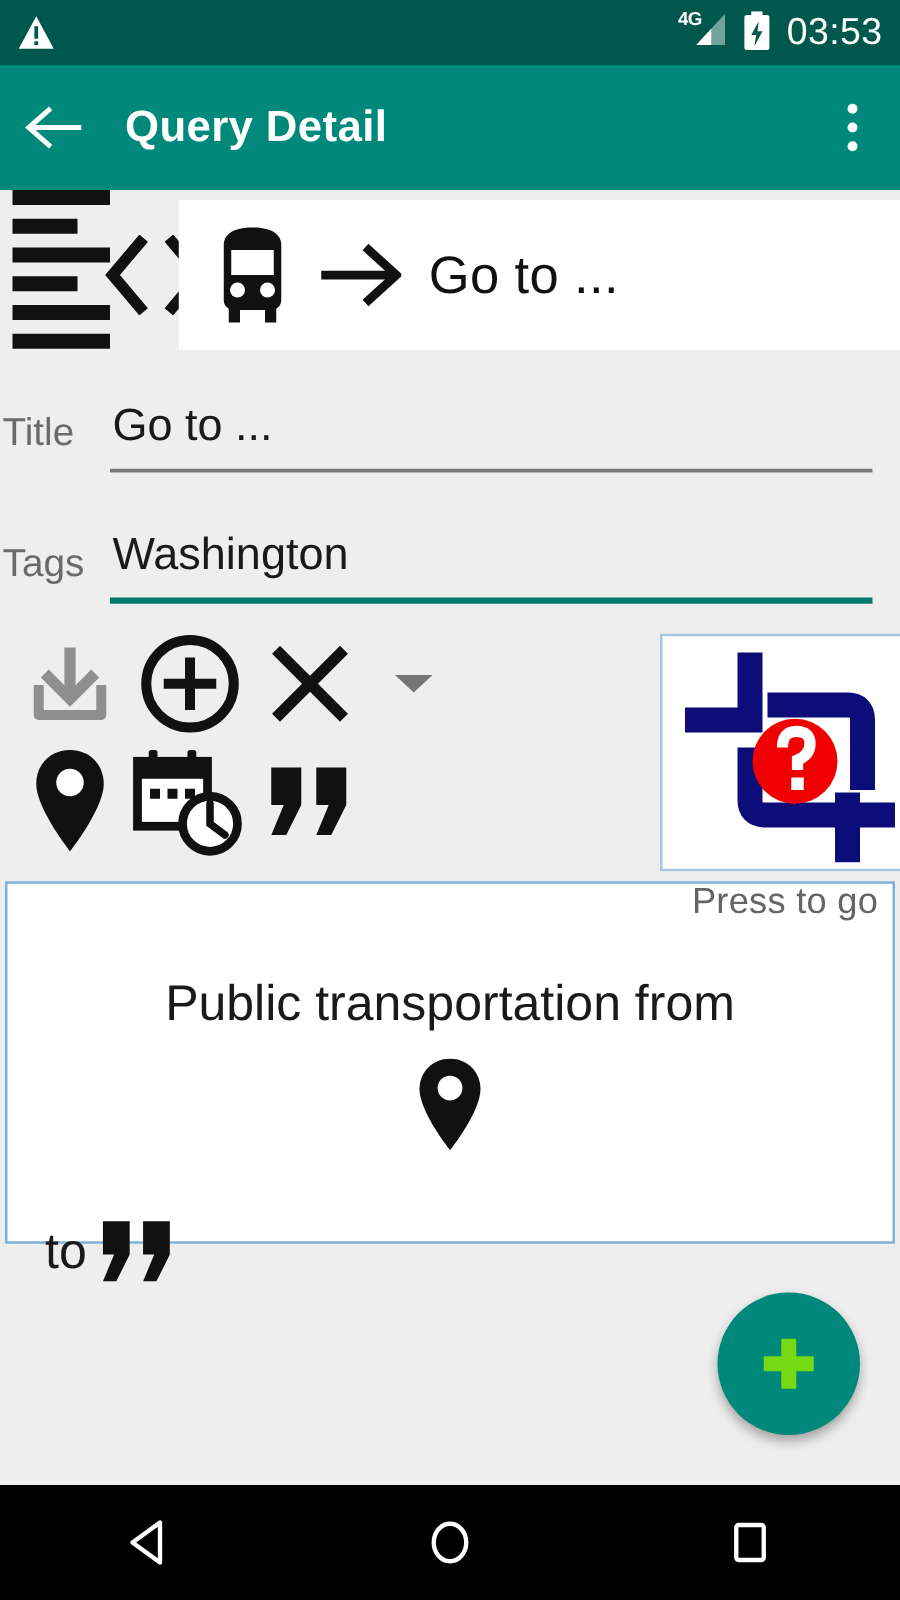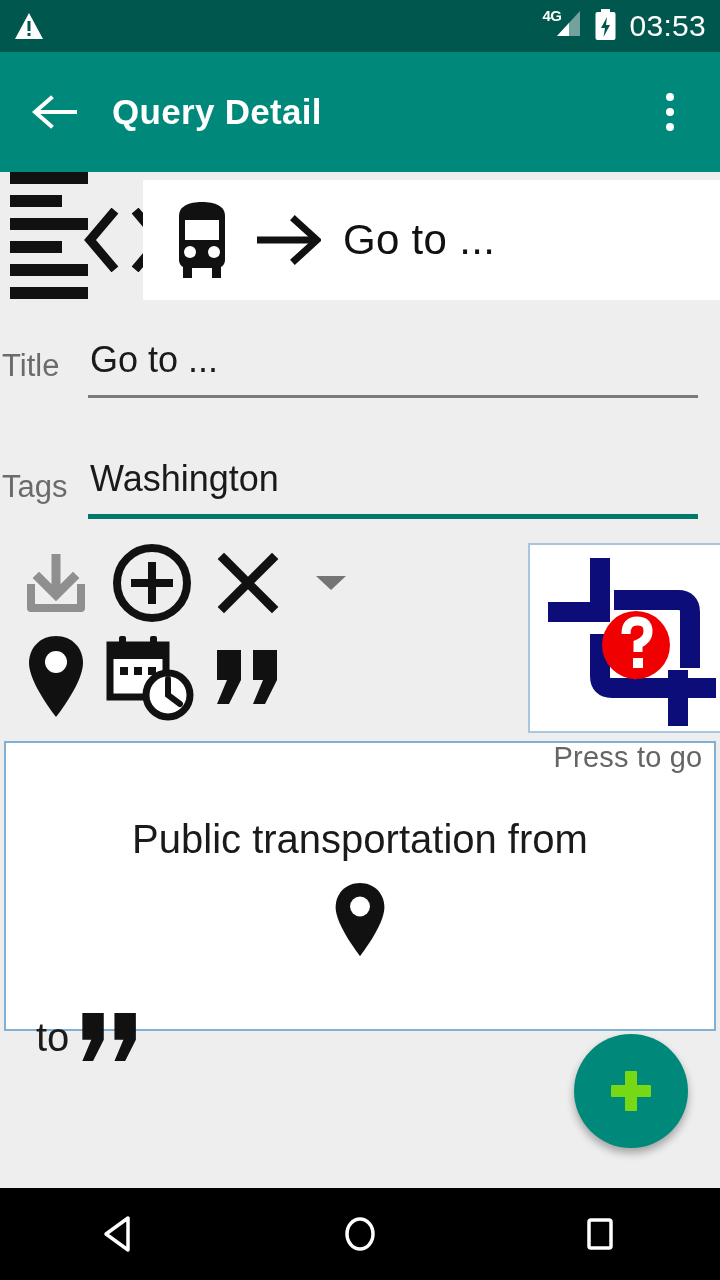--- a/index.html
+++ b/index.html
@@ -23,22 +23,22 @@
   .warn-tri { width: 30px; height: 28px; position: relative; }
   .warn-tri svg { display: block; }
   .sig { display: flex; align-items: flex-end; position: relative; width: 40px; height: 30px; }
   .sig-label { position: absolute; top: -2px; left: 0px; font-size: 15px; font-weight: 700; letter-spacing: -.5px; }
   .sig-tri { position: absolute; right: 0; bottom: 2px; }
   .batt { width: 23px; height: 32px; position: relative; }
   .clock-txt { font-size: 30px; font-weight: 500; letter-spacing: .3px; }
 
   
   .app-bar {
-    height: 120px; background: #00897b;
-    display: flex; align-items: center; padding: 0 24px;
+    height: 100px; background: #00897b;
+    display: flex; align-items: center; padding: 0 12px;
     color: #ffffff;
   }
   .back-arrow { width: 62px; height: 62px; display: flex; align-items: center; justify-content: center; cursor: pointer; }
   .app-title { font-size: 35px; font-weight: 700; margin-left: 26px; letter-spacing: .3px; }
   .overflow-dots { margin-left: auto; width: 52px; height: 62px; display: flex; flex-direction: column; align-items: center; justify-content: center; gap: 7px; cursor: pointer; }
   .overflow-dots i { display: block; width: 8px; height: 8px; border-radius: 50%; background: #fff; }
 
   
   .header-strip { position: relative; height: 135px; background: #eeeeee; display: flex; align-items: center; overflow: hidden; }
   .lines-icon { position: absolute; left: 10px; top: 0px; width: 80px; height: 135px; }
@@ -55,21 +55,21 @@
   
   .field { position: relative; padding: 0 0 0 0; }
   .field-row { display: flex; align-items: flex-end; padding: 0 22px 0 0; }
   .field-label { width: 88px; font-size: 31px; color: #6b6b6b; padding-bottom: 14px; padding-left: 2px; }
   .field-box { flex: 1; }
   .field-value { font-size: 36px; color: #1a1a1a; padding: 0 0 14px 2px; min-height: 50px; }
   .underline { height: 3px; background: #7a7a7a; }
   .underline.focused { height: 5px; background: #00796b; }
   .field-title { margin-top: 32px; }
   .field-title .field-box { margin-left: 0; }
-  .field-tags { margin-top: 60px; }
+  .field-tags { margin-top: 44px; }
 
   
   .tool-area { position: relative; margin-top: 14px; height: 200px; }
   .tool-row { display: flex; align-items: center; }
   .tool-row-1 { padding-left: 8px; gap: 0px; height: 100px; }
   .tool-row-2 { padding-left: 8px; gap: 0px; height: 96px; margin-top: -4px; }
   .tool-btn { width: 96px; height: 96px; display: flex; align-items: center; justify-content: center; cursor: pointer; }
   .spinner-search { display: flex; align-items: center; gap: 26px; margin-left: 20px; cursor: pointer; }
   .spinner-search span { font-size: 33px; color: #1a1a1a; }
   .caret-down { width: 0; height: 0; border-left: 15px solid transparent; border-right: 15px solid transparent; border-top: 14px solid #757575; }

